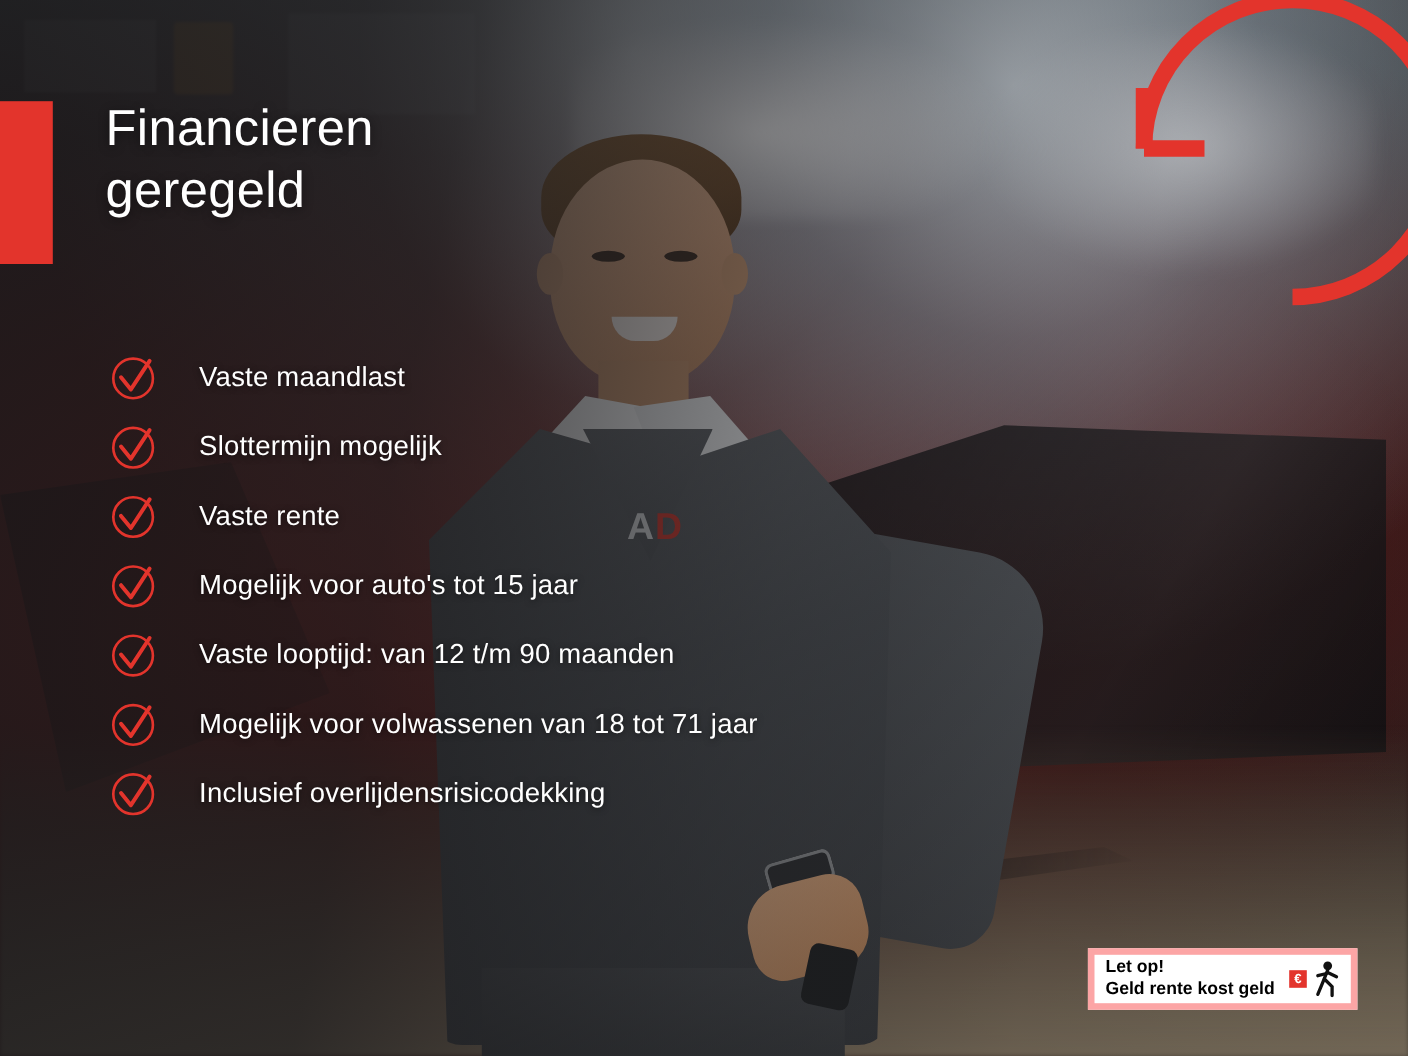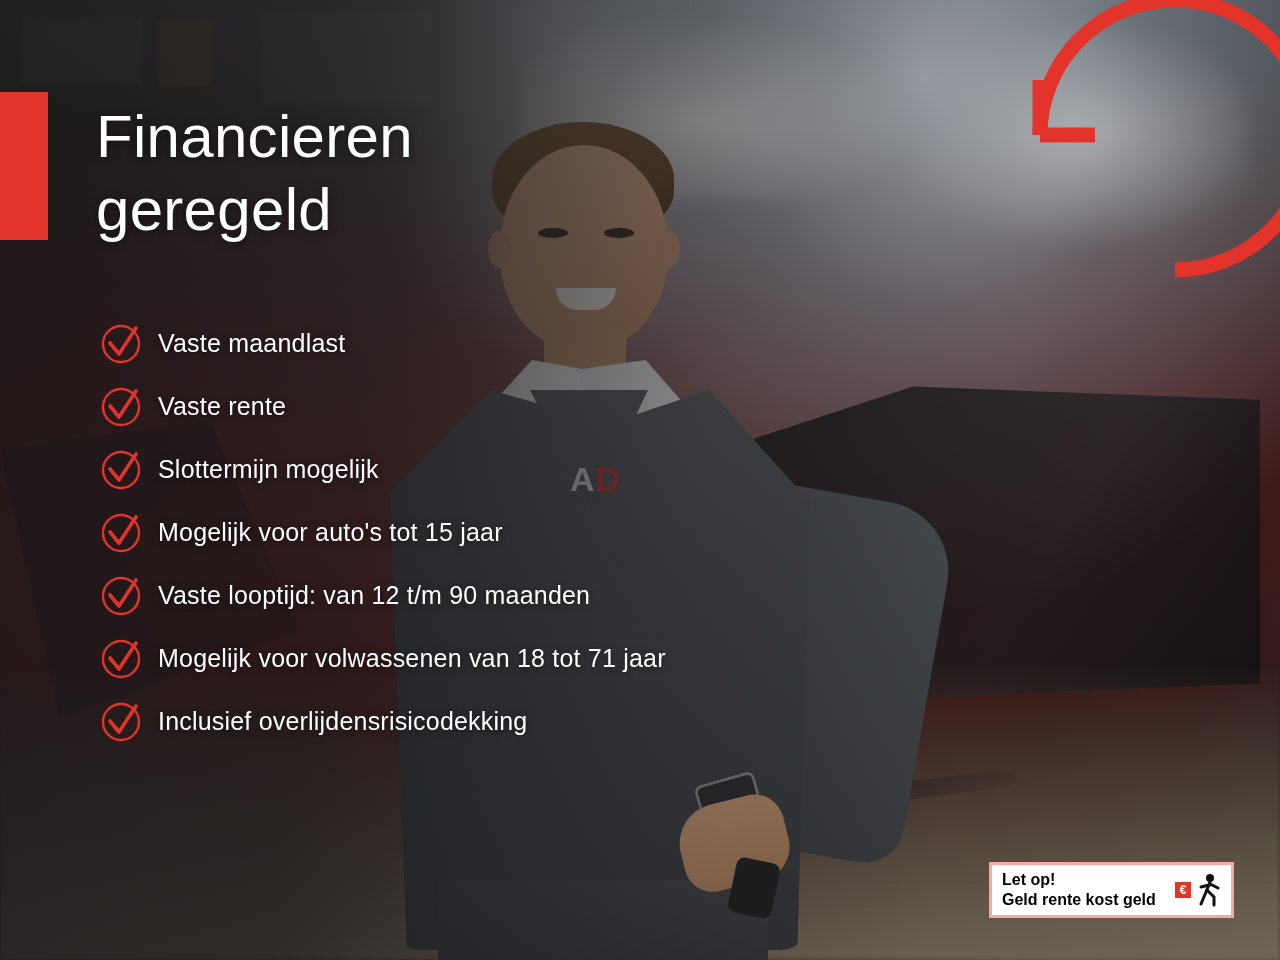--- a/index.html
+++ b/index.html
@@ -164,54 +164,55 @@
   .red-bar {
     position: absolute; left: 0; top: 92px; width: 48px; height: 148px;
     background: #e3342c;
   }
   .arc {
     position: absolute; right: -50px; top: -40px; width: 330px; height: 330px;
   }
 
   
   .headline {
-    position: absolute; left: 96px; top: 100px;
+    position: absolute; left: 96px; top: 88px;
     color: #ffffff;
-    font-size: 60px;
+    font-size: 46px;
     line-height: 1.22;
     font-weight: 400;
     letter-spacing: 0.3px;
     text-shadow: 0 2px 10px rgba(0,0,0,0.45);
   }
   .headline div { white-space: nowrap; }
 
   .features {
     position: absolute; left: 100px; top: 312px;
     display: flex; flex-direction: column;
   }
   .feature {
     display: flex; align-items: center;
     height: 63px;
+    gap: 23px;
   }
   .check { width: 42px; height: 42px; flex: 0 0 42px; margin-right: 16px; }
   .feature-label {
     color: #ffffff;
     font-size: 25px;
     font-weight: 400;
     letter-spacing: 0.2px;
     text-shadow: 0 1px 6px rgba(0,0,0,0.55);
     white-space: nowrap;
   }
 
   
   .warning {
     position: absolute; right: 46px; bottom: 42px;
     width: 245px; height: 56px;
     background: #ffffff;
-    border: 3px solid #fca5a5;
+    border: 6px solid #fca5a5;
     display: flex; align-items: center;
     padding: 0 10px;
     box-sizing: border-box;
   }
   .warning-text {
     color: #000;
     font-size: 16px;
     font-weight: 700;
     line-height: 1.28;
     flex: 1 1 auto;
@@ -284,29 +285,29 @@
         <path d="M10 20 L19 31 L36 5" fill="none" stroke="#e3342c" stroke-width="3.6" stroke-linecap="round" stroke-linejoin="round"></path>
       </svg>
       <span class="feature-label">Vaste maandlast</span>
     </div>
 
     <div class="feature">
       <svg class="check" viewBox="0 0 42 42">
         <circle cx="21" cy="21" r="18" fill="none" stroke="#e3342c" stroke-width="2.4"></circle>
         <path d="M10 20 L19 31 L36 5" fill="none" stroke="#e3342c" stroke-width="3.6" stroke-linecap="round" stroke-linejoin="round"></path>
       </svg>
+      <span class="feature-label">Slottermijn mogelijk</span>
+    </div>
+
+    <div class="feature">
+      <svg class="check" viewBox="0 0 42 42">
+        <circle cx="21" cy="21" r="18" fill="none" stroke="#e3342c" stroke-width="2.4"></circle>
+        <path d="M10 20 L19 31 L36 5" fill="none" stroke="#e3342c" stroke-width="3.6" stroke-linecap="round" stroke-linejoin="round"></path>
+      </svg>
       <span class="feature-label">Vaste rente</span>
-    </div>
-
-    <div class="feature">
-      <svg class="check" viewBox="0 0 42 42">
-        <circle cx="21" cy="21" r="18" fill="none" stroke="#e3342c" stroke-width="2.4"></circle>
-        <path d="M10 20 L19 31 L36 5" fill="none" stroke="#e3342c" stroke-width="3.6" stroke-linecap="round" stroke-linejoin="round"></path>
-      </svg>
-      <span class="feature-label">Slottermijn mogelijk</span>
     </div>
 
     <div class="feature">
       <svg class="check" viewBox="0 0 42 42">
         <circle cx="21" cy="21" r="18" fill="none" stroke="#e3342c" stroke-width="2.4"></circle>
         <path d="M10 20 L19 31 L36 5" fill="none" stroke="#e3342c" stroke-width="3.6" stroke-linecap="round" stroke-linejoin="round"></path>
       </svg>
       <span class="feature-label">Mogelijk voor auto's tot 15 jaar</span>
     </div>
 

